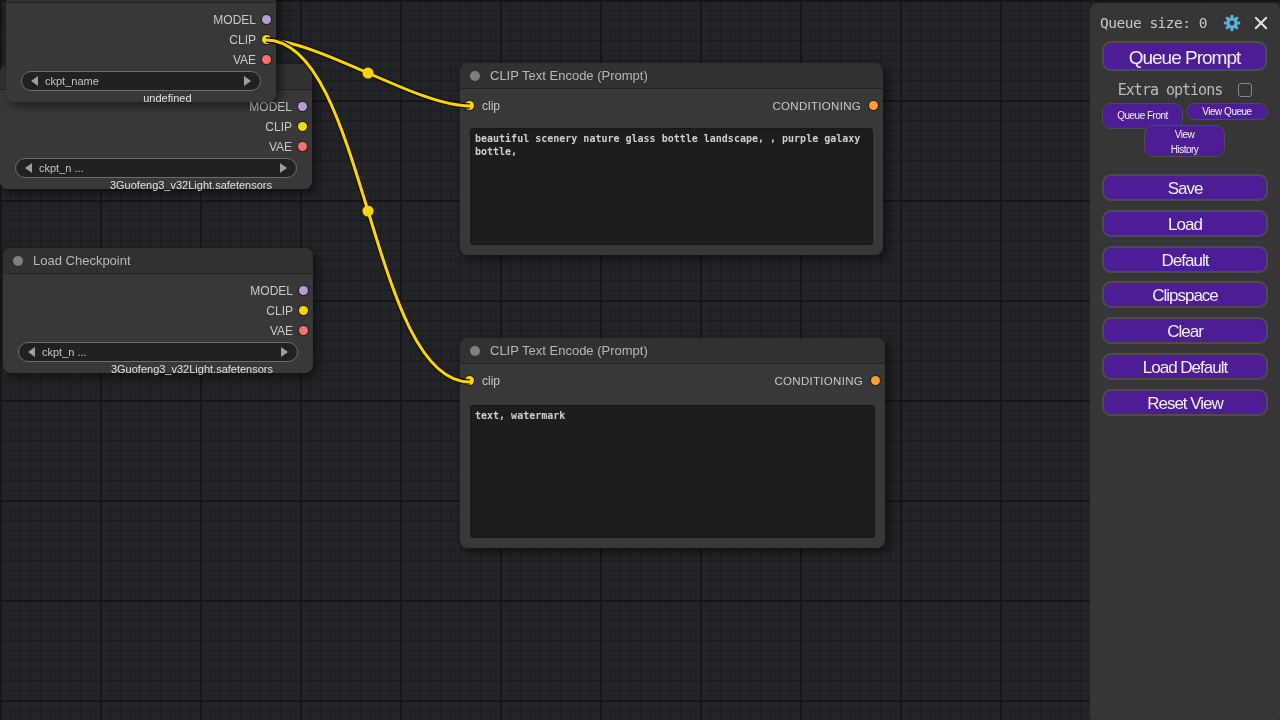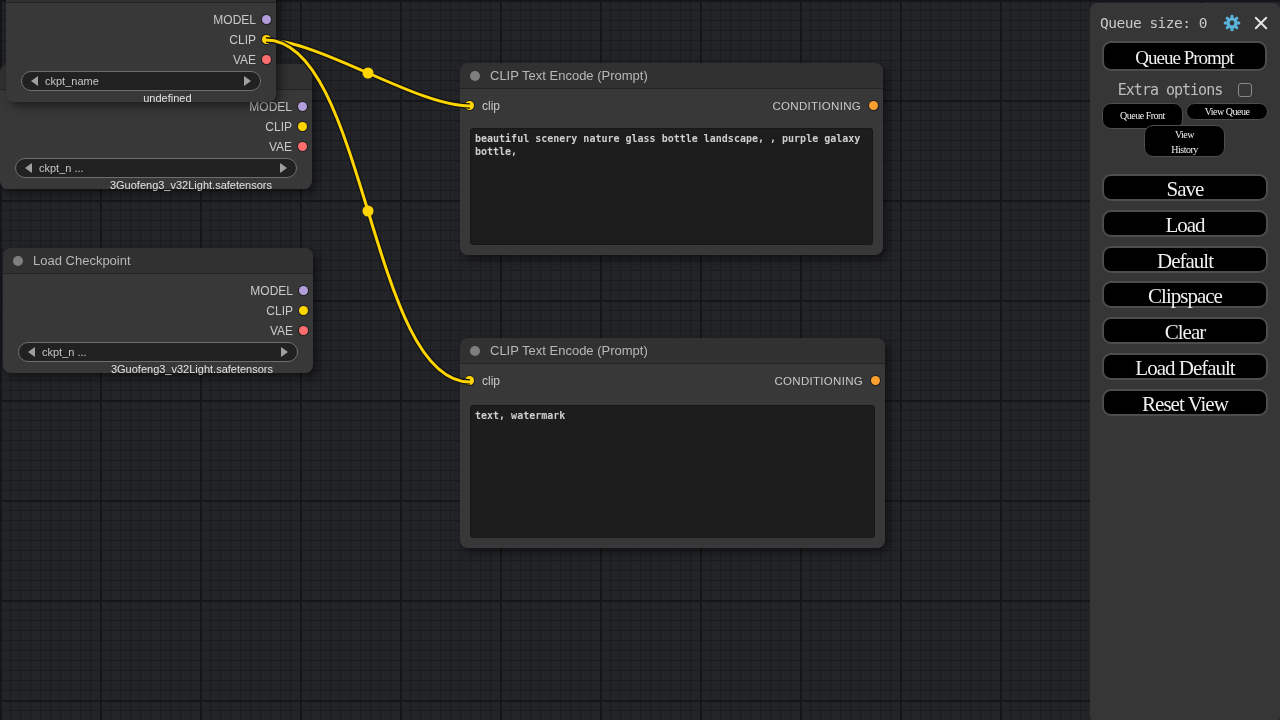--- a/index.html
+++ b/index.html
@@ -105,37 +105,37 @@
     font-family:"DejaVu Sans Mono", monospace;
     color:#cccccc;
     border-radius:7px;
   }
   .queue-size{position:absolute;left:10px;top:12px;font-size:14.5px;color:#c9c9c9;letter-spacing:-.5px;}
   .icon-btn{position:absolute;top:11px;width:18px;height:18px;cursor:pointer;}
   .gear-btn{left:133px;}
   .close-btn{left:162px;}
   .btn{
     position:absolute;box-sizing:border-box;
-    background:#000000;border:2px solid #4d4d4d;border-radius:9px;
+    background:#4c1d95;border:2px solid #4d4d4d;border-radius:9px;
     color:#f0f0f0;text-align:center;cursor:pointer;
-    font-family:Liberation Serif, serif;letter-spacing:-1px;
+    font-family:Liberation Sans, sans-serif;letter-spacing:-1px;
   }
   .btn-queue-prompt{left:12px;top:38px;width:165px;height:30px;font-size:19px;line-height:27px;}
   .extra-row{position:absolute;left:0;top:78px;width:190px;height:18px;
     display:flex;align-items:center;justify-content:center;gap:16px;
     font-size:15px;color:#bdbdbd;letter-spacing:-1px;}
   .checkbox{
     width:12px;height:12px;border:1.5px solid #8a8a8a;border-radius:3px;
     background:transparent;display:inline-block;cursor:pointer;
   }
   .btn-small{font-size:10px;letter-spacing:-.5px;border-width:1.5px;}
   .btn-queue-front{left:12px;top:100px;width:81px;height:26px;line-height:14px;}
   .btn-view-queue{left:96px;top:100px;width:82px;height:17px;line-height:14px;}
   .btn-view-history{left:54px;top:122px;width:81px;height:32px;line-height:1.45;padding-top:2px;}
-  .btn-action{left:12px;width:166px;height:27px;font-size:21px;line-height:24px;}
+  .btn-action{left:12px;width:166px;height:27px;font-size:17px;line-height:24px;}
 </style>
 </head>
 <body>
 
 <div class="canvas">
 
   <div class="node" style="left:0px;top:64px;width:312px;height:125px;">
     <div class="node-title"></div>
     <div class="node-body" style="height:99px;">
       <div class="out-row" style="top:7px;">

